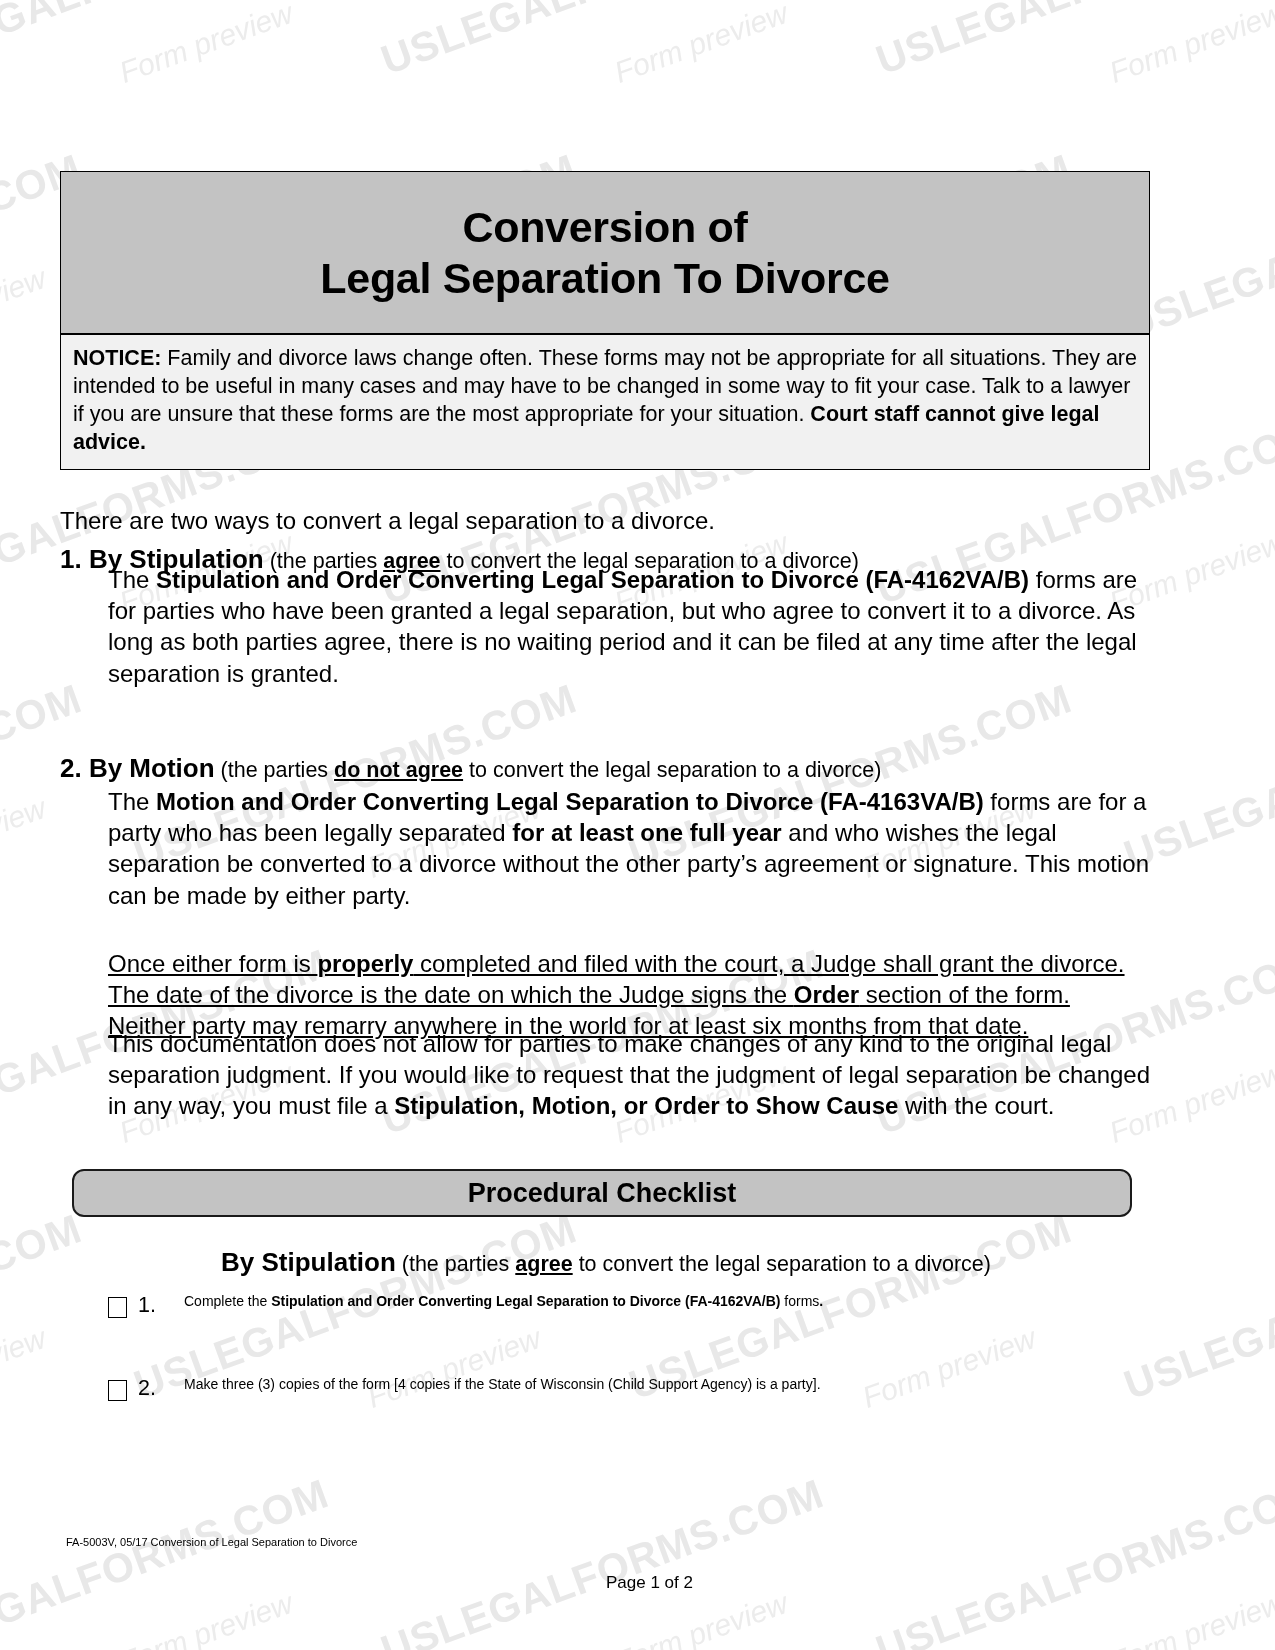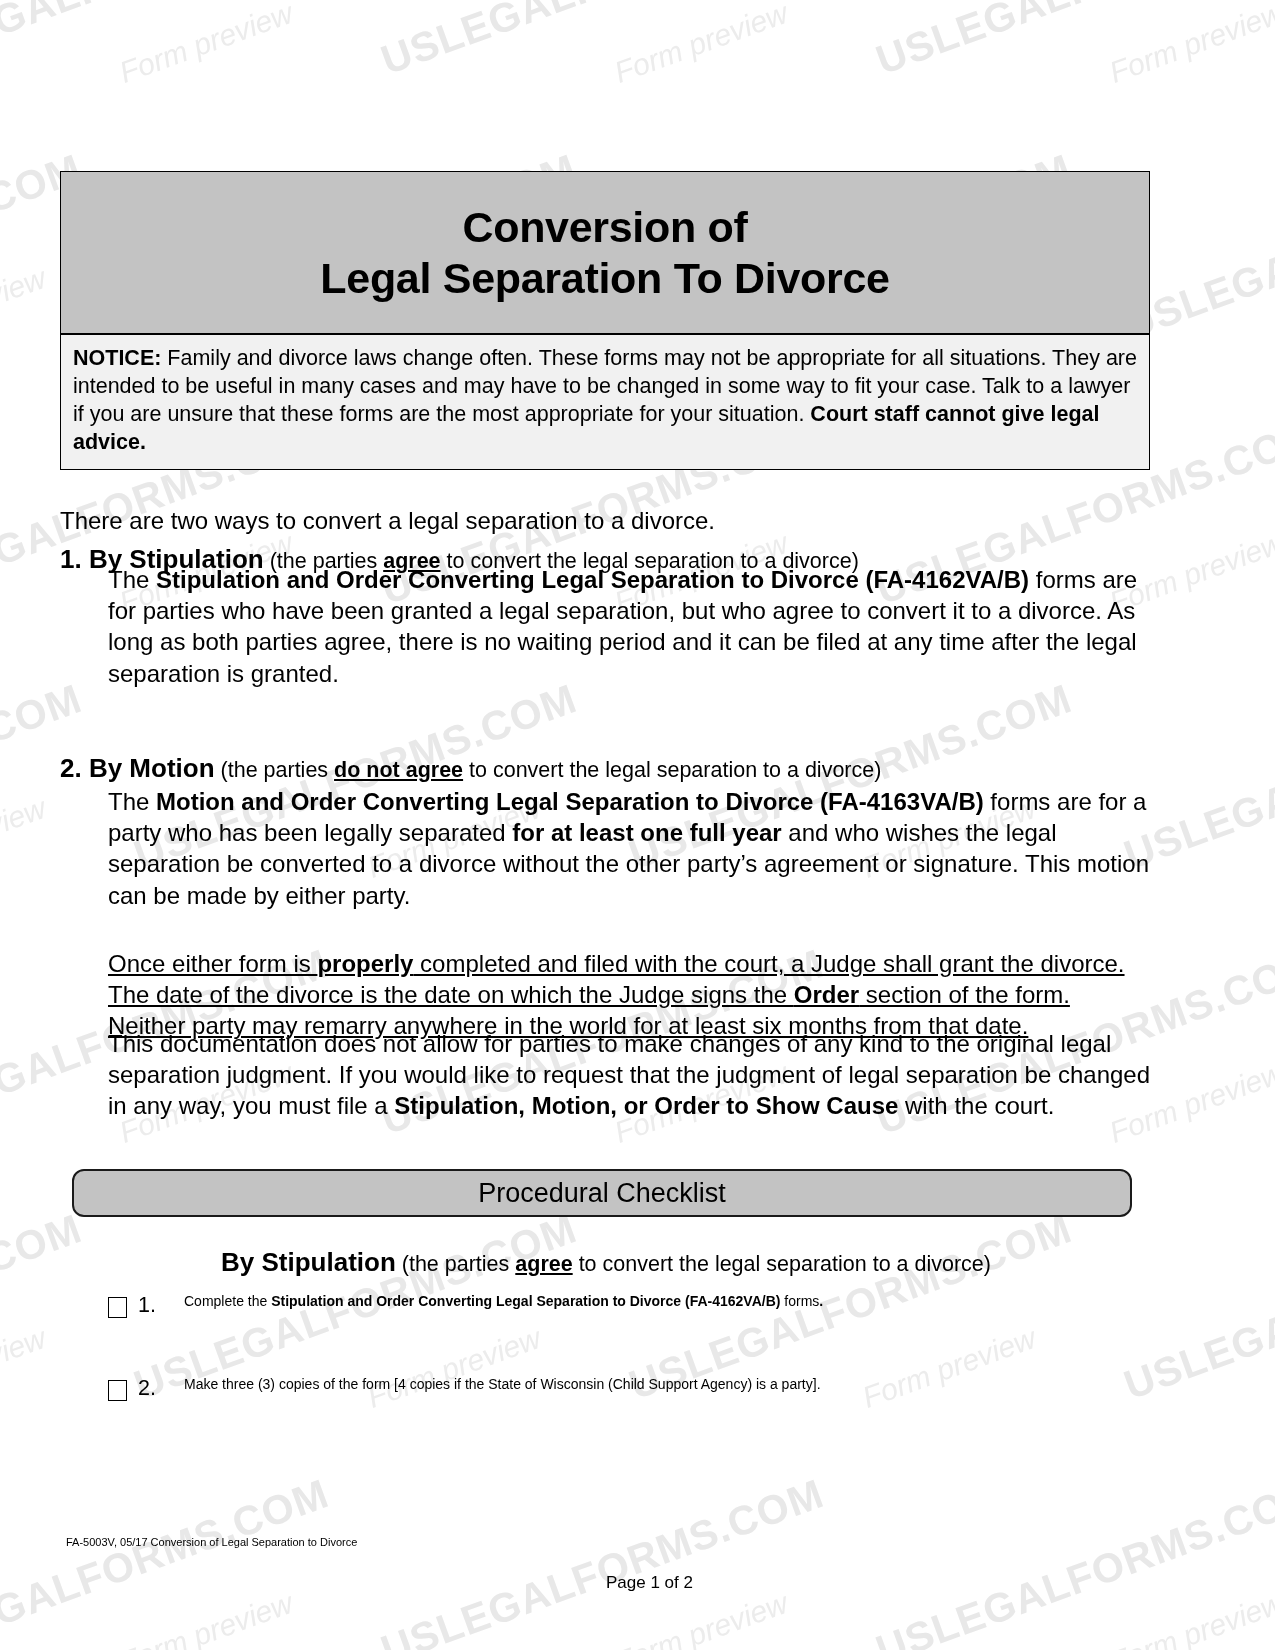--- a/index.html
+++ b/index.html
@@ -130,21 +130,21 @@
     background: #c3c3c3;
     border: 2px solid #1a1a1a;
     border-radius: 12px;
     box-sizing: border-box;
     display: flex;
     align-items: center;
     justify-content: center;
   }
   #checklist-banner .banner-label {
     font-size: 27px;
-    font-weight: normal;
+    font-weight: bold;
   }
 
   
   .check-row {
     display: flex;
     align-items: flex-start;
     margin-left: 48px;
   }
   .checkbox {
     width: 19px;

